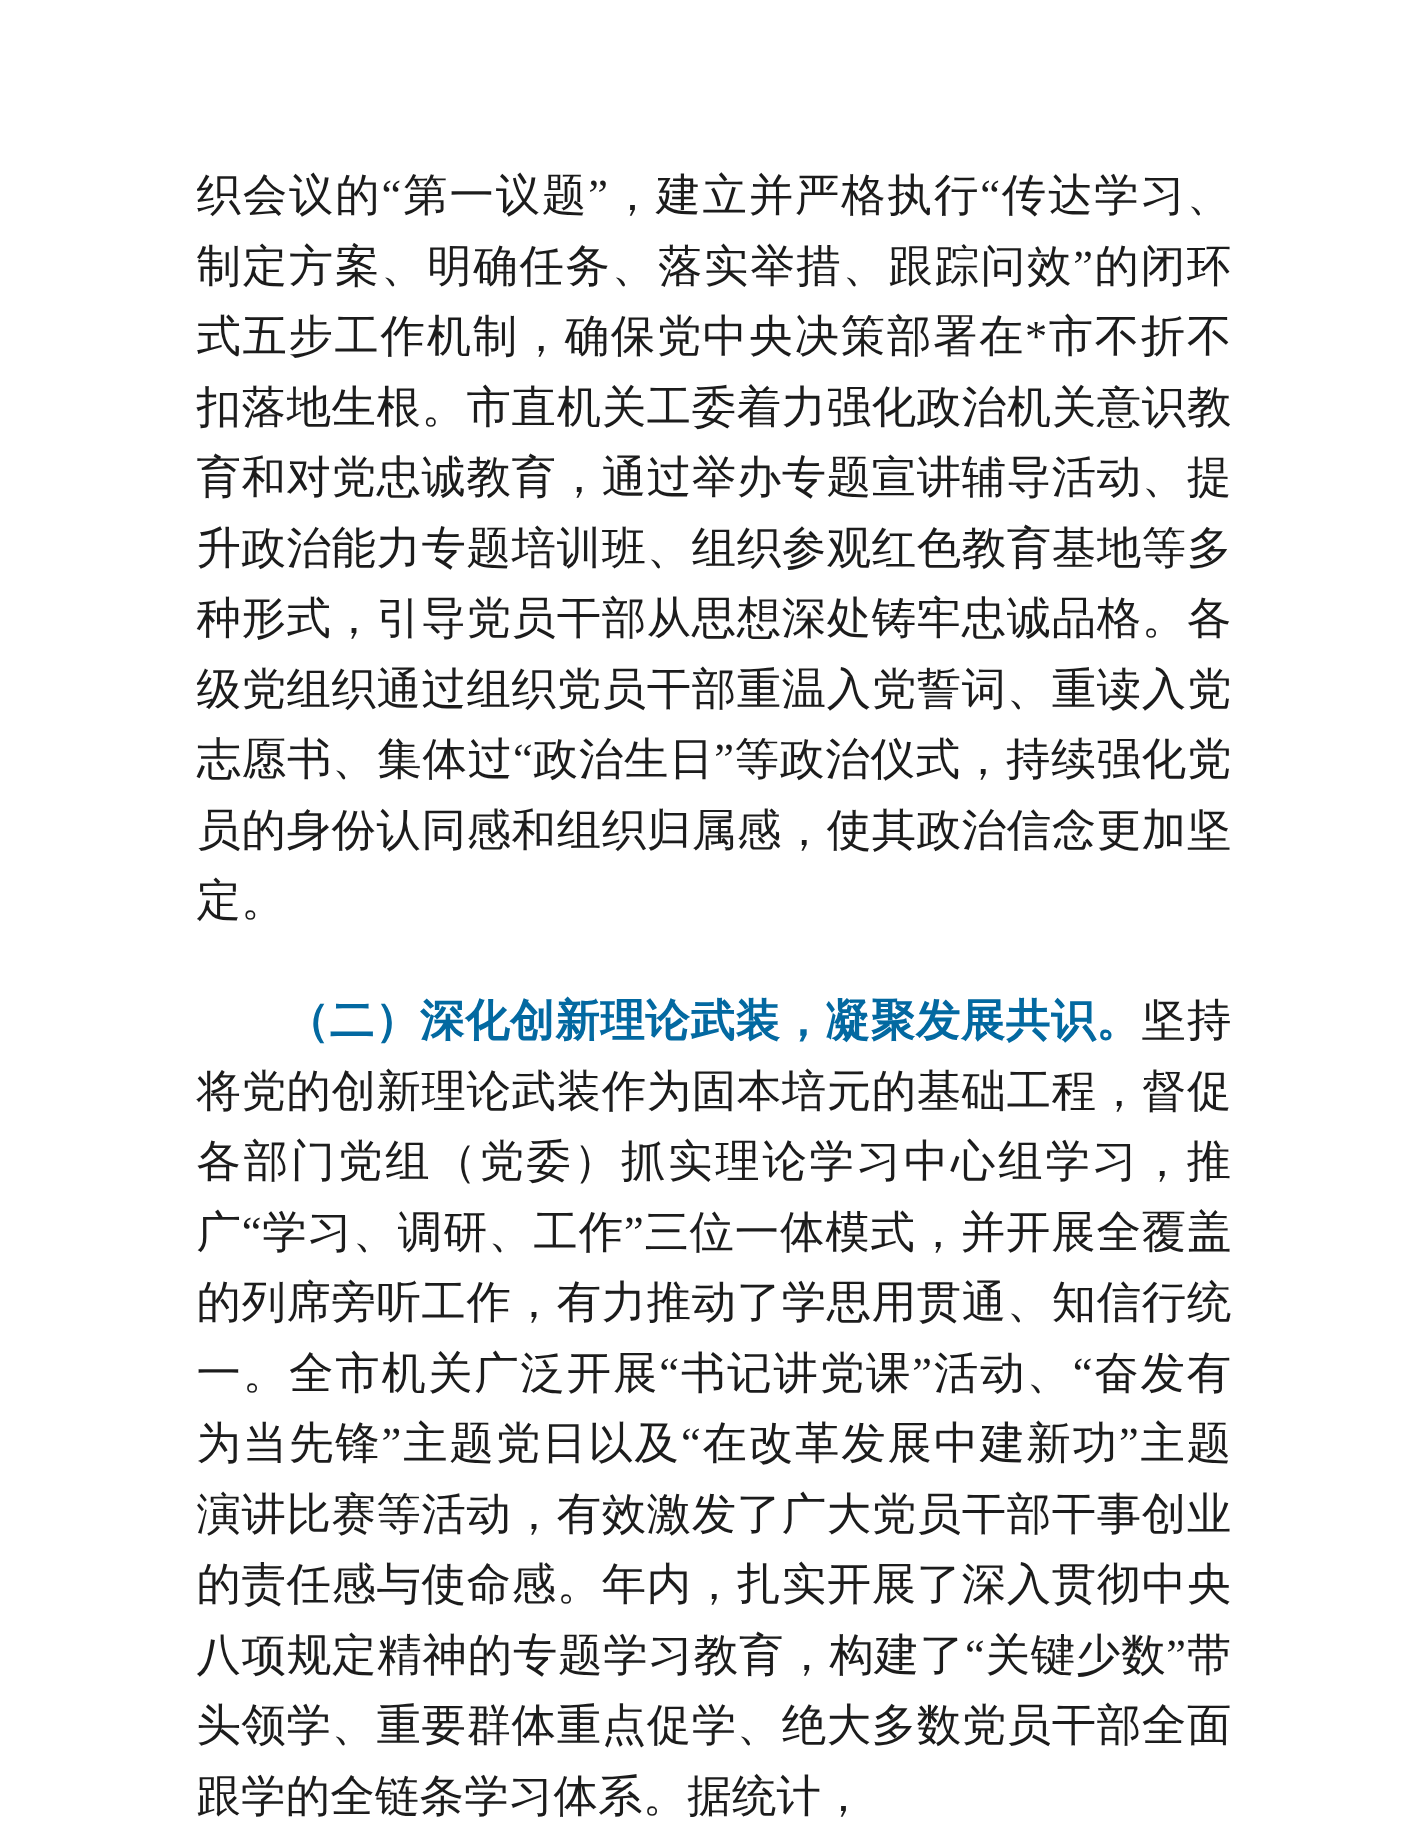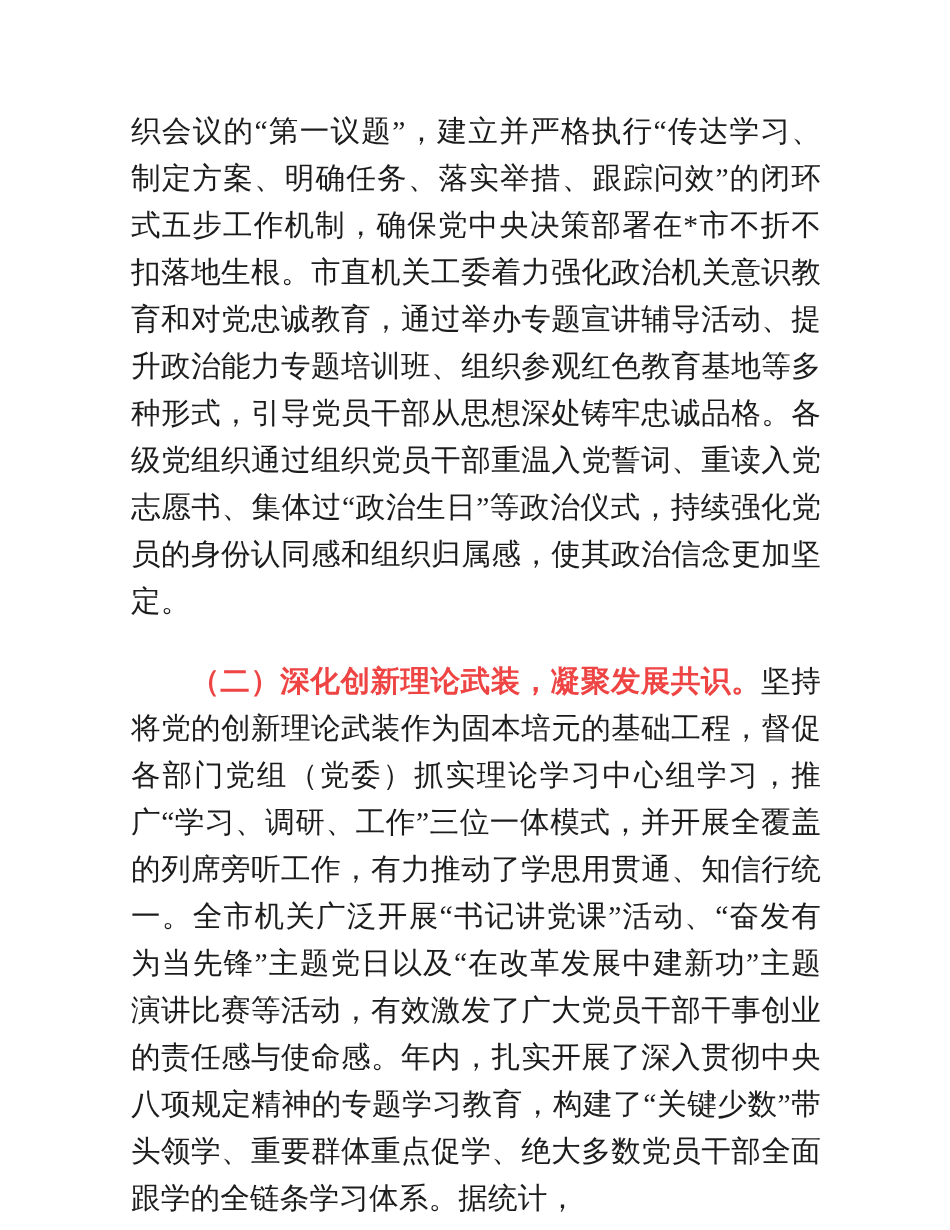--- a/index.html
+++ b/index.html
@@ -48,21 +48,21 @@
   }
 
   .para-indent {
     text-indent: 2em;
   }
 
   .lead {
     font-family: Liberation Serif, serif;
     font-weight: 700;
     letter-spacing: 0px;
-    color: #ef4444;
+    color: #0369a1;
   }
 
   .body-run {
     font-family: "Liberation Serif", "DejaVu Serif", serif;
     font-weight: 400;
   }
 </style>
 </head>
 <body>
 

